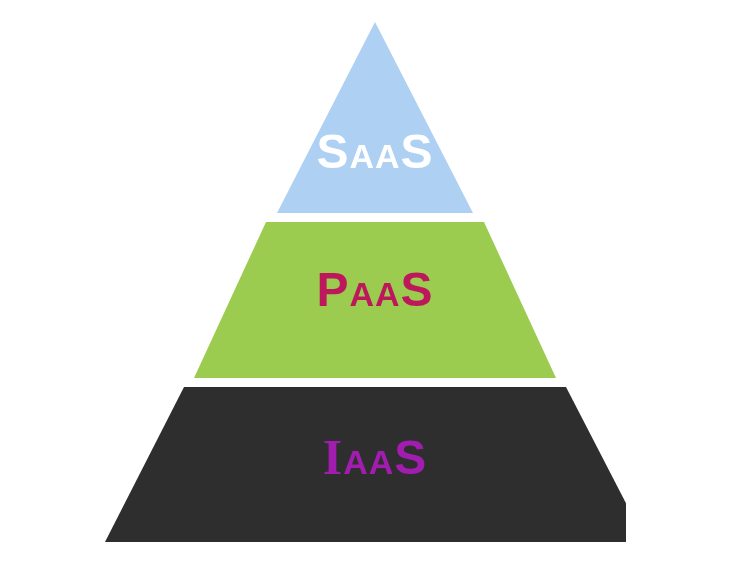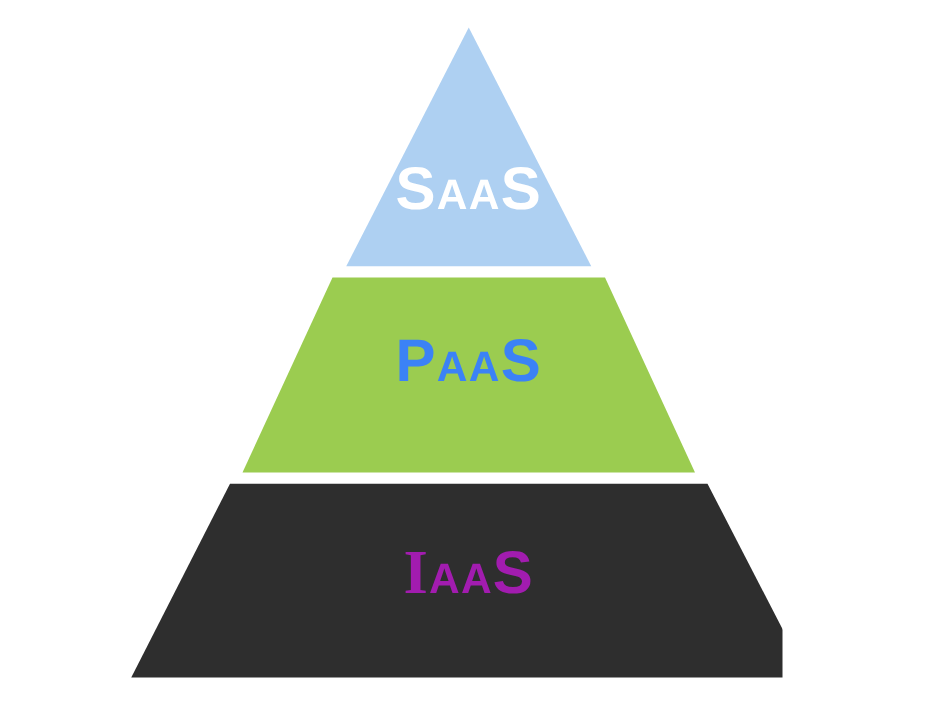--- a/index.html
+++ b/index.html
@@ -81,21 +81,21 @@
   <svg id="pyramid-svg" viewBox="0 0 750 567">
     <polygon id="shape-saas" points="375,22 473,213 277,213" fill="#AED0F2"></polygon>
     <polygon id="shape-paas" points="266,222 484,222 556,378 194,378" fill="#9BCC50"></polygon>
     <polygon id="shape-iaas" points="184,387 566,387 646,542 105,542" fill="#2E2E2E"></polygon>
   </svg>
 
   <div class="tier-label" id="label-saas" style="color: rgb(255, 255, 255);">
     <span class="cap">S</span><span class="smallcap">aa</span><span class="cap">S</span>
   </div>
 
-  <div class="tier-label" id="label-paas" style="color: #3b82f6;">
+  <div class="tier-label" id="label-paas" style="color: #be185d;">
     <span class="cap">P</span><span class="smallcap">aa</span><span class="cap">S</span>
   </div>
 
   <div class="tier-label" id="label-iaas" style="color: #a21caf;">
     <span class="cap-serif">I</span><span class="smallcap">aa</span><span class="cap">S</span>
   </div>
 
 </div>
 
 </body></html>

